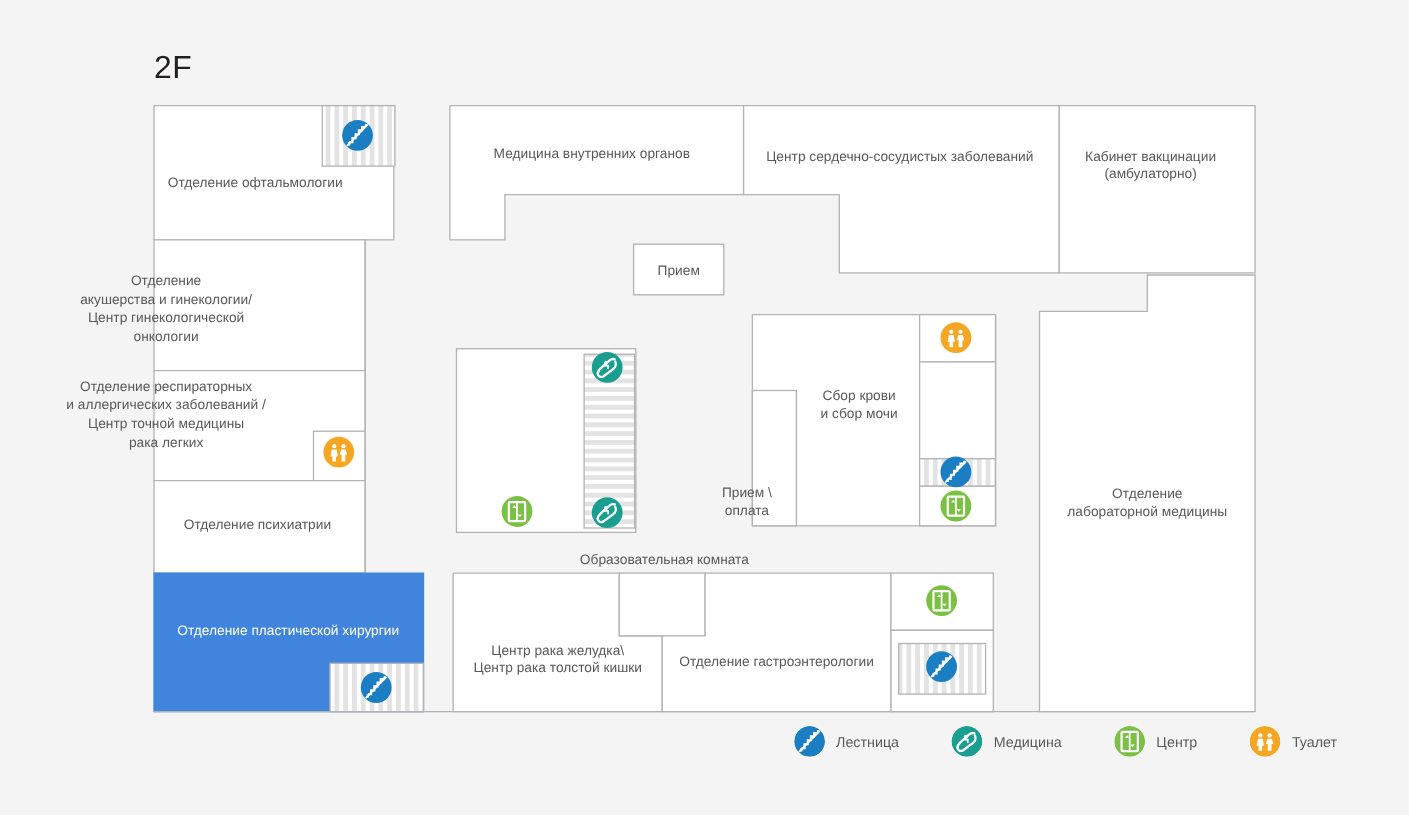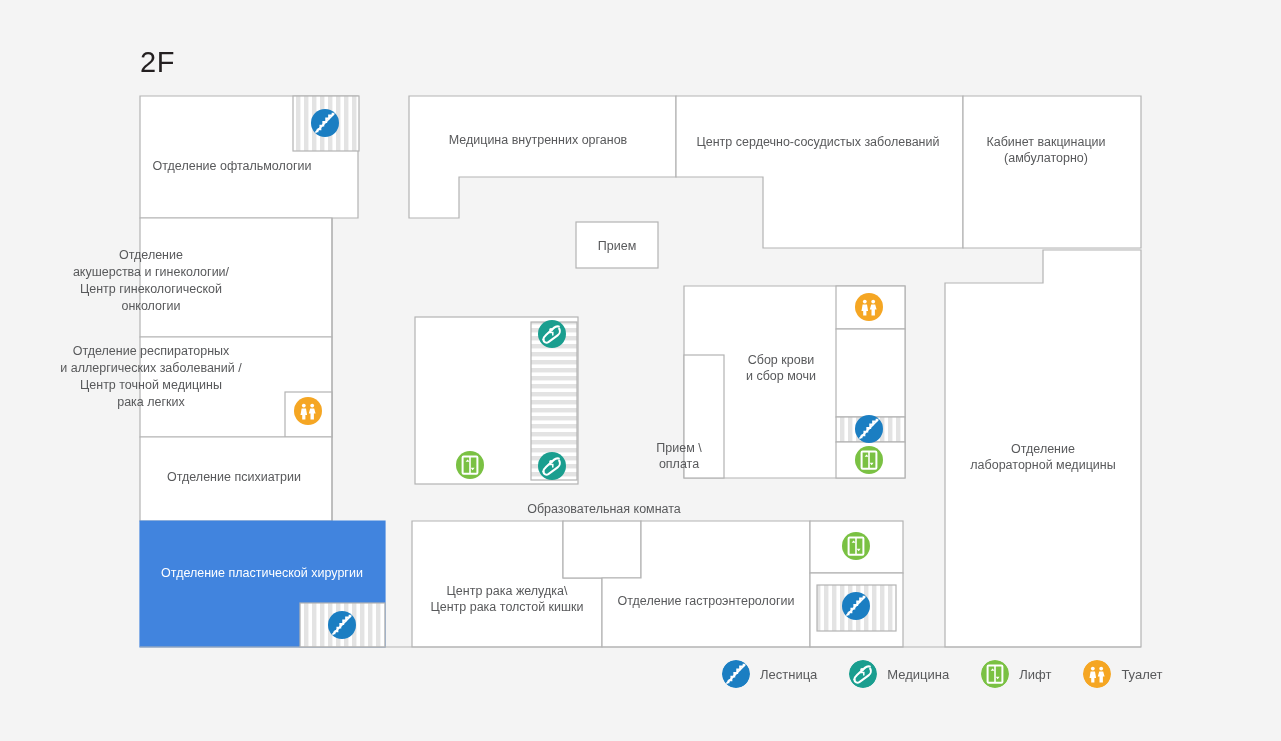--- a/index.html
+++ b/index.html
@@ -24,21 +24,21 @@
     text-anchor:middle;
   }
   .room-label.on-blue{fill:#ffffff;}
   .wall{fill:#ffffff;stroke:#b3b3b3;stroke-width:1.2;}
   .wall-nofill{fill:none;stroke:#b3b3b3;stroke-width:1.2;}
   .highlight{fill:#4184de;stroke:#4184de;stroke-width:1.2;}
   .hatch-v{fill:url(#vstripe);stroke:#b3b3b3;stroke-width:1.2;}
   .hatch-h{fill:url(#hstripe);stroke:#b3b3b3;stroke-width:1.2;}
   #legend{
     position:absolute;left:722px;top:660px;
-    display:flex;align-items:center;gap:0px;justify-content:flex-end;
+    display:flex;align-items:center;gap:16px;justify-content:flex-end;
   }
   .legend-item{display:flex;align-items:center;margin-right:32px;}
   .legend-item:last-child{margin-right:18px;}
   .legend-text{
     font-size:13px;color:#58595b;margin-left:10px;
     white-space:nowrap;
   }
   .ic{width:28px;height:28px;border-radius:50%;display:block;}
 </style>
 </head>
@@ -248,21 +248,21 @@
     </div>
 
     <div class="legend-item">
       <svg class="ic" viewBox="-14 -14 28 28">
         <circle r="14" fill="#7ac143"></circle>
         <rect x="-7.4" y="-8.6" width="14.8" height="17.4" rx="1" fill="none" stroke="#ffffff" stroke-width="2"></rect>
         <line x1="0" y1="-8.6" x2="0" y2="8.8" stroke="#ffffff" stroke-width="1.6"></line>
         <path d="M -4.4 -3.2 L -2.4 -5.6 L -0.4 -3.2 Z" fill="#ffffff"></path>
         <path d="M 0.6 2.8 L 2.6 5.2 L 4.6 2.8 Z" fill="#ffffff"></path>
       </svg>
-      <span class="legend-text">Лифт</span>
+      <span class="legend-text">Центр</span>
     </div>
 
     <div class="legend-item">
       <svg class="ic" viewBox="-14 -14 28 28">
         <circle r="14" fill="#f5a623"></circle>
         <circle cx="-4.2" cy="-5.4" r="1.9" fill="#ffffff"></circle>
         <path d="M -6.4 -2.4 L -2.0 -2.4 L -0.9 4.0 L -2.6 4.0 L -2.6 8.6 L -5.8 8.6 L -5.8 4.0 L -7.5 4.0 Z" fill="#ffffff"></path>
         <circle cx="4.2" cy="-5.4" r="1.9" fill="#ffffff"></circle>
         <path d="M 2.2 -2.4 L 6.2 -2.4 L 7.6 2.4 L 5.9 2.4 L 5.9 8.6 L 2.5 8.6 L 2.5 2.4 L 0.8 2.4 Z" fill="#ffffff"></path>
       </svg>

